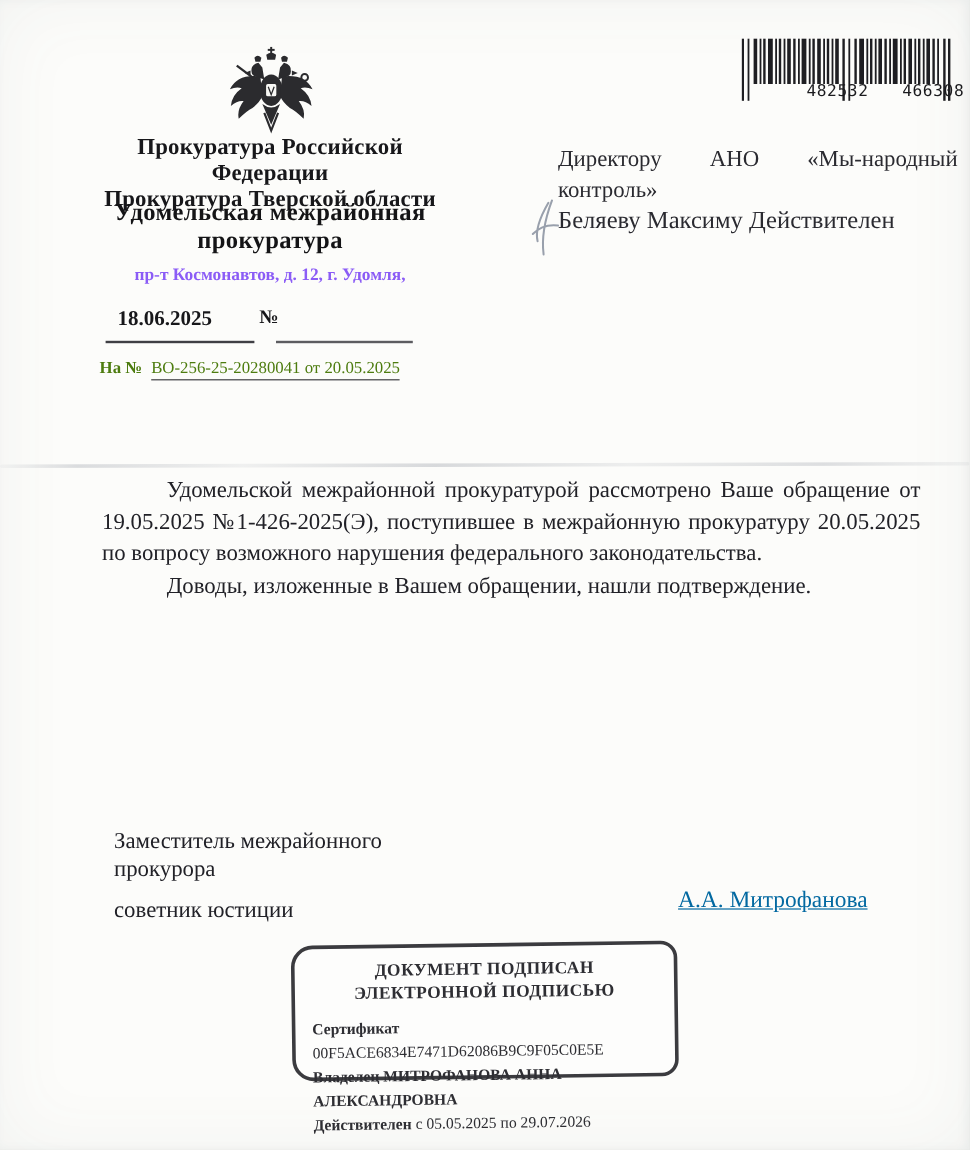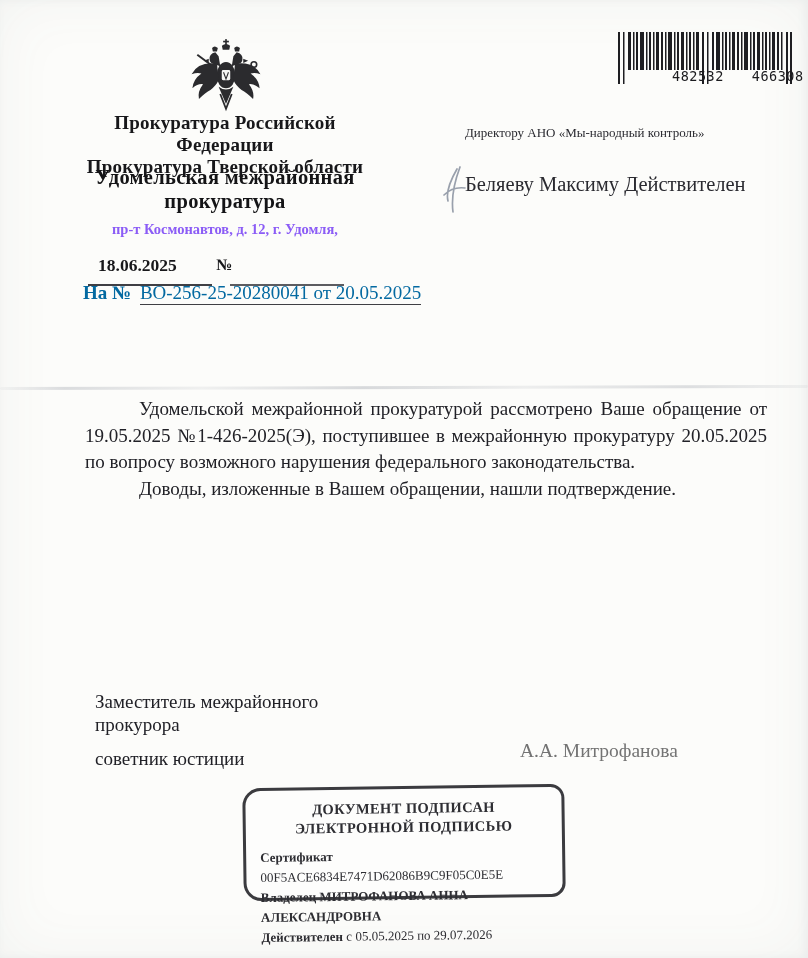--- a/index.html
+++ b/index.html
@@ -33,38 +33,38 @@
   .address-block {
     position: absolute; left: 70px; top: 220px; width: 310px;
     text-align: center; font-weight: 600; font-size: 14.5px; line-height: 19px;
     color: #8b5cf6;
   }
   .date-row { position: absolute; left: 98px; top: 255px; font-size: 17.5px; font-weight: 600; color: #17171a; }
   .num-sign { position: absolute; left: 216px; top: 256px; font-size: 16px; font-weight: 600; color: #17171a; }
   .rule { position: absolute; height: 2px; background: #3f3f44; }
   .rule-date { left: 88px; top: 284px; width: 124px; }
   .rule-num  { left: 230px; top: 284px; width: 114px; opacity: 0.85; }
-  .ref-row { position: absolute; left: 83px; top: 282px; font-size: 19px; color: #0369a1; white-space: nowrap; }
+  .ref-row { position: absolute; left: 83px; top: 300px; font-size: 14px; color: #4d7c0f; white-space: nowrap; }
   .ref-row .lbl { font-weight: bold; }
   .ref-row .val { border-bottom: 1.5px solid #3f3f44; padding-bottom: 1px; margin-left: 4px; }
 
   
   .barcode { position: absolute; left: 618px; top: 32px; width: 176px; height: 56px; }
   .barcode .nums {
     position: absolute; left: 0; top: 36px; width: 176px;
     display: flex; padding-left: 14px; gap: 28px;
     font-family: "DejaVu Sans Mono", monospace; font-size: 13.5px; color: #1b1b1e;
     letter-spacing: 0.5px;
     margin-left: 40px;
   }
 
   
   .recipient-org {
     position: absolute; left: 465px; top: 120px; width: 333px;
-    font-size: 13px; line-height: 26px; text-align: justify; color: #2a2a30;
+    font-size: 19px; line-height: 26px; text-align: justify; color: #2a2a30;
   }
   .recipient-name { position: absolute; left: 465px; top: 173px; font-size: 20.5px; color: #2a2a30; white-space: nowrap; }
   .recipient-email { position: absolute; left: 466px; top: 205px; font-size: 20px; color: #2e2e34; }
   .hand-mark { position: absolute; left: 440px; top: 166px; width: 30px; height: 48px; }
 
   
   .crease {
     position: absolute; left: 0; top: 386px; width: 808px; height: 3px;
     background: linear-gradient(90deg,
       rgba(130,136,148,0.05), rgba(130,136,148,0.28) 8%, rgba(130,136,148,0.10) 25%,
@@ -77,21 +77,21 @@
   
   .body-text {
     position: absolute; left: 85px; top: 396px; width: 682px;
     font-size: 19px; line-height: 26.5px; text-align: justify; color: #212127;
   }
   .body-text p { text-indent: 54px; }
 
   
   .sig-position { position: absolute; left: 95px; top: 690px; width: 270px; font-size: 19px; line-height: 23px; color: #212127; }
   .sig-rank { position: absolute; left: 95px; top: 748px; font-size: 19px; color: #212127; }
-  .sig-name { position: absolute; left: 520px; top: 740px; width: 248px; text-align: left; font-size: 19.5px; color: #737373; }
+  .sig-name { position: absolute; left: 520px; top: 740px; width: 248px; text-align: center; font-size: 19.5px; color: #0369a1; text-decoration: underline; }
 
   
   .stamp {
     position: absolute; left: 243px; top: 786px; width: 322px; height: 113px;
     border: 3px solid #3b3b3f; border-radius: 18px 14px 14px 18px;
     transform: rotate(-0.8deg);
     color: #2e2e33;
     background: rgba(255,255,255,0.35);
   }
   .stamp-title { margin-top: 10px; text-align: center; font-size: 14.5px; line-height: 19px; font-weight: 600; letter-spacing: 0.4px; }

